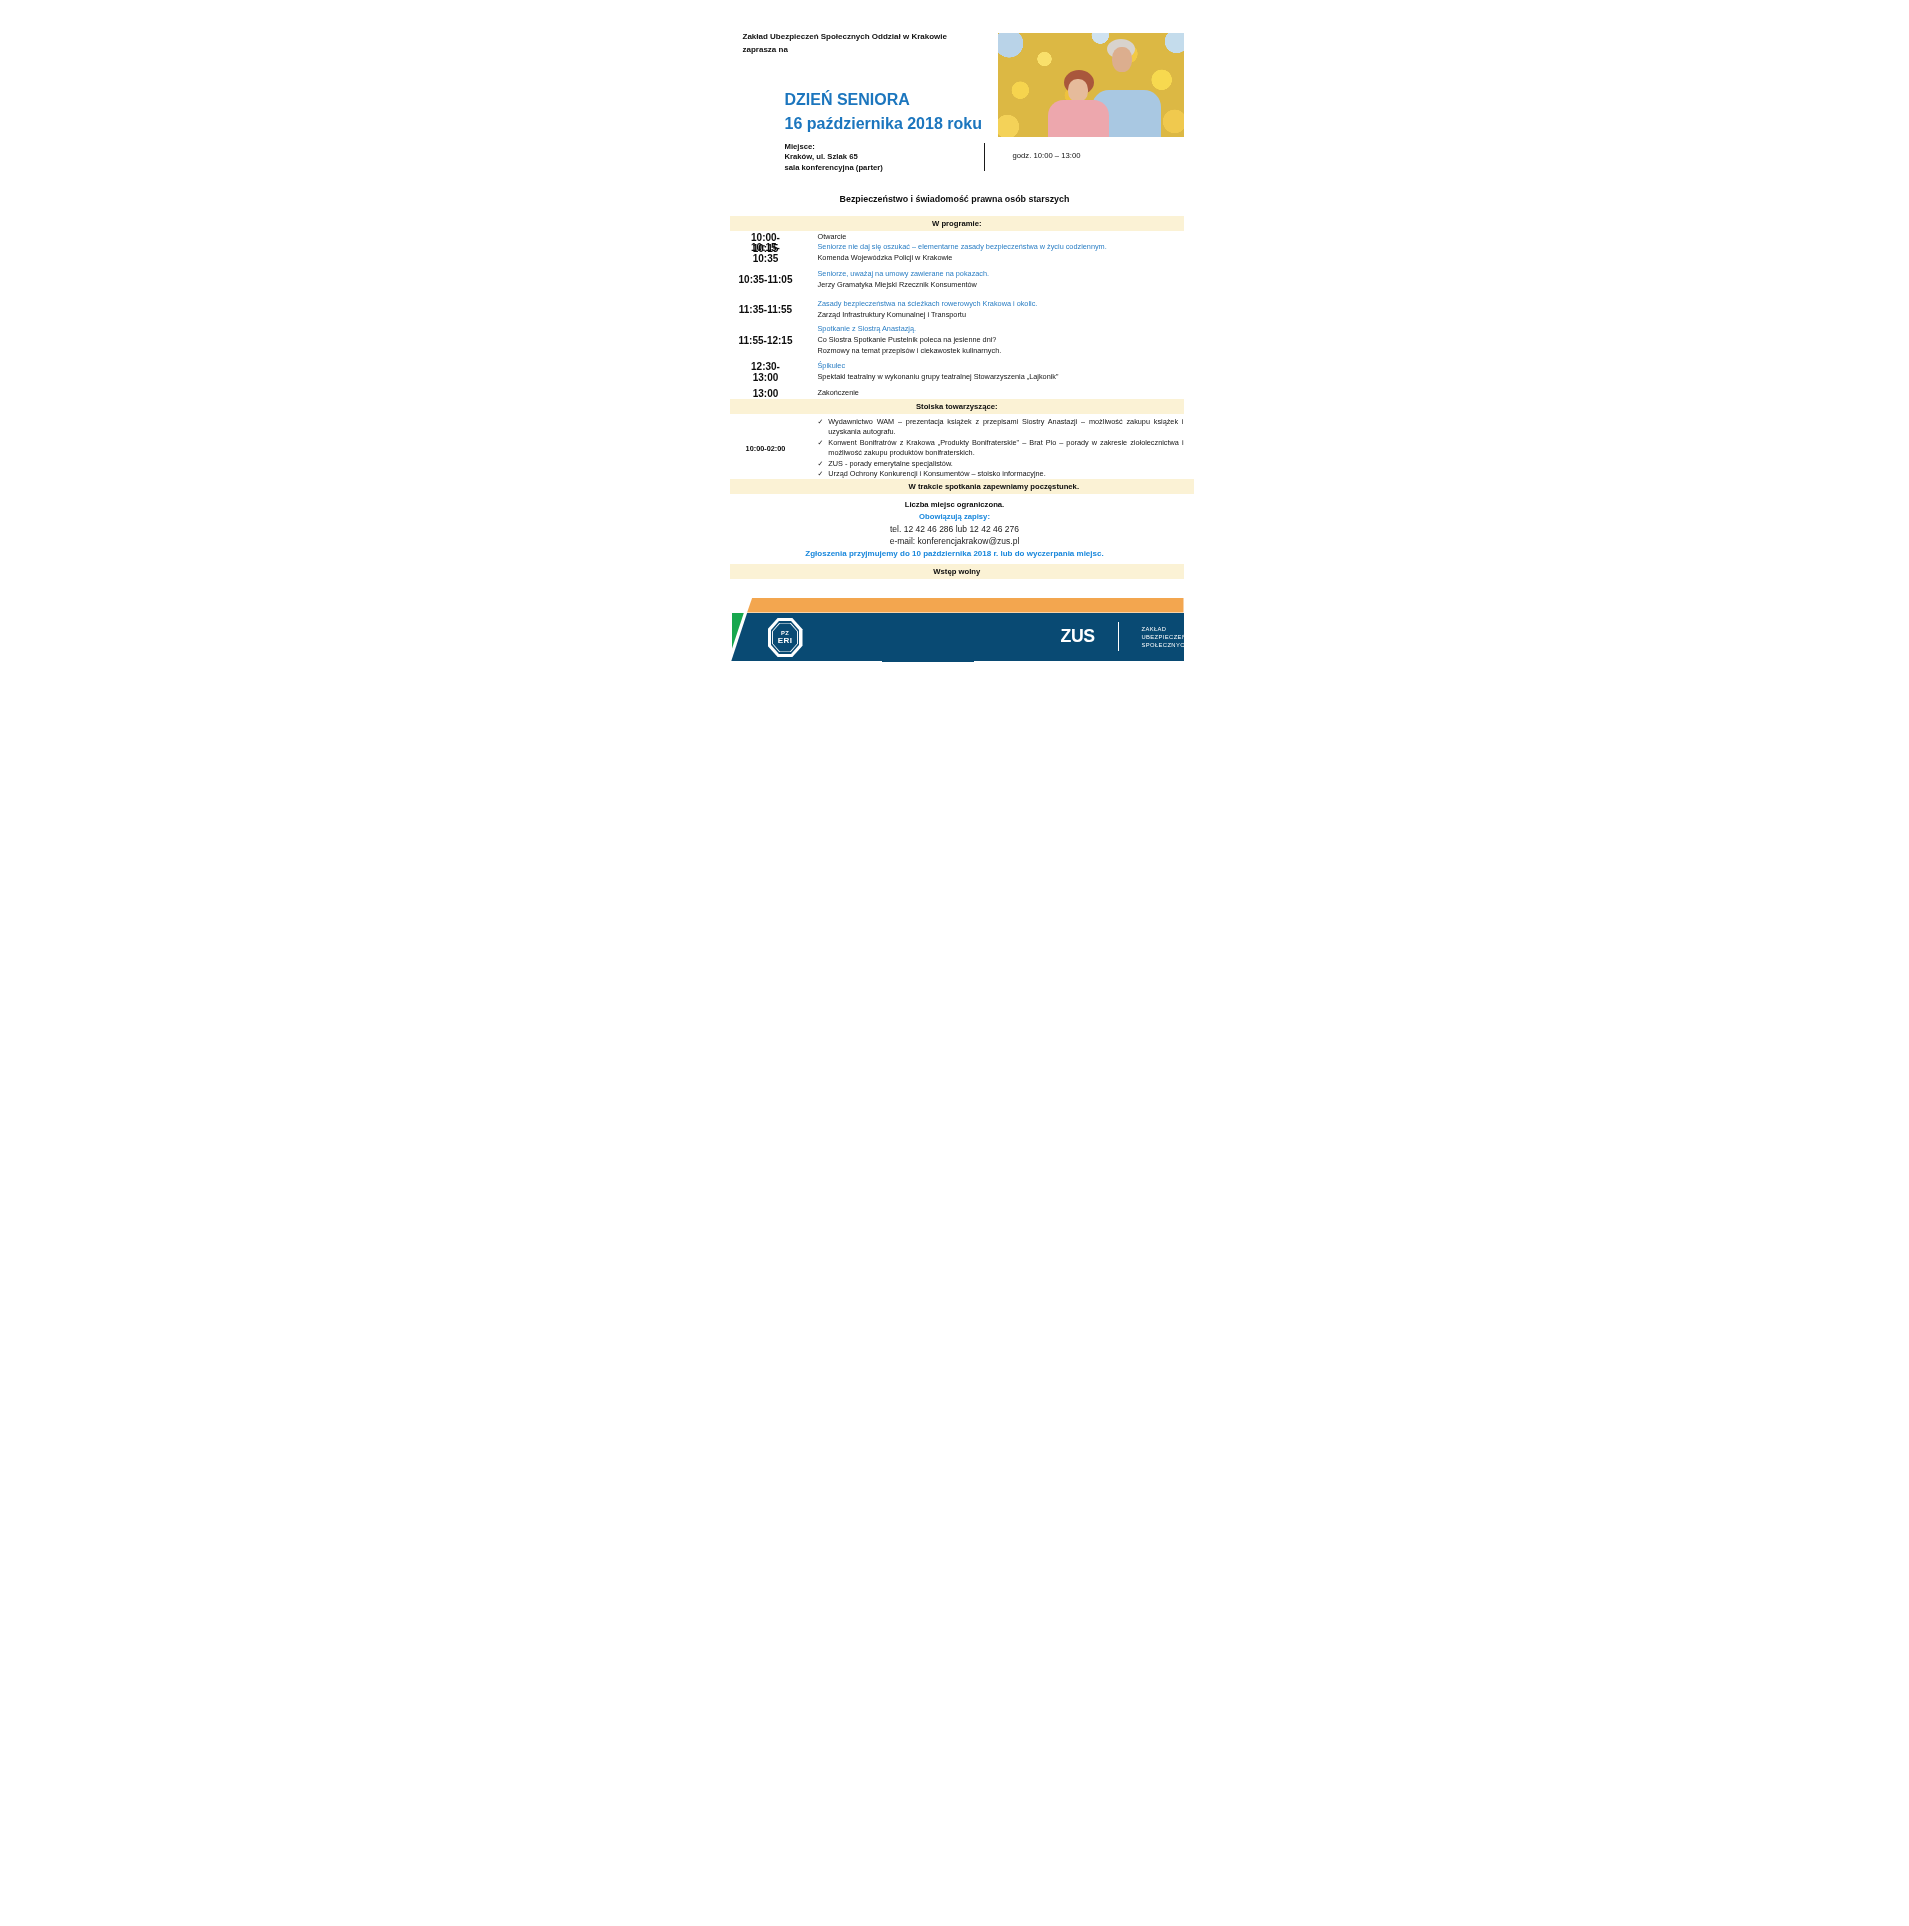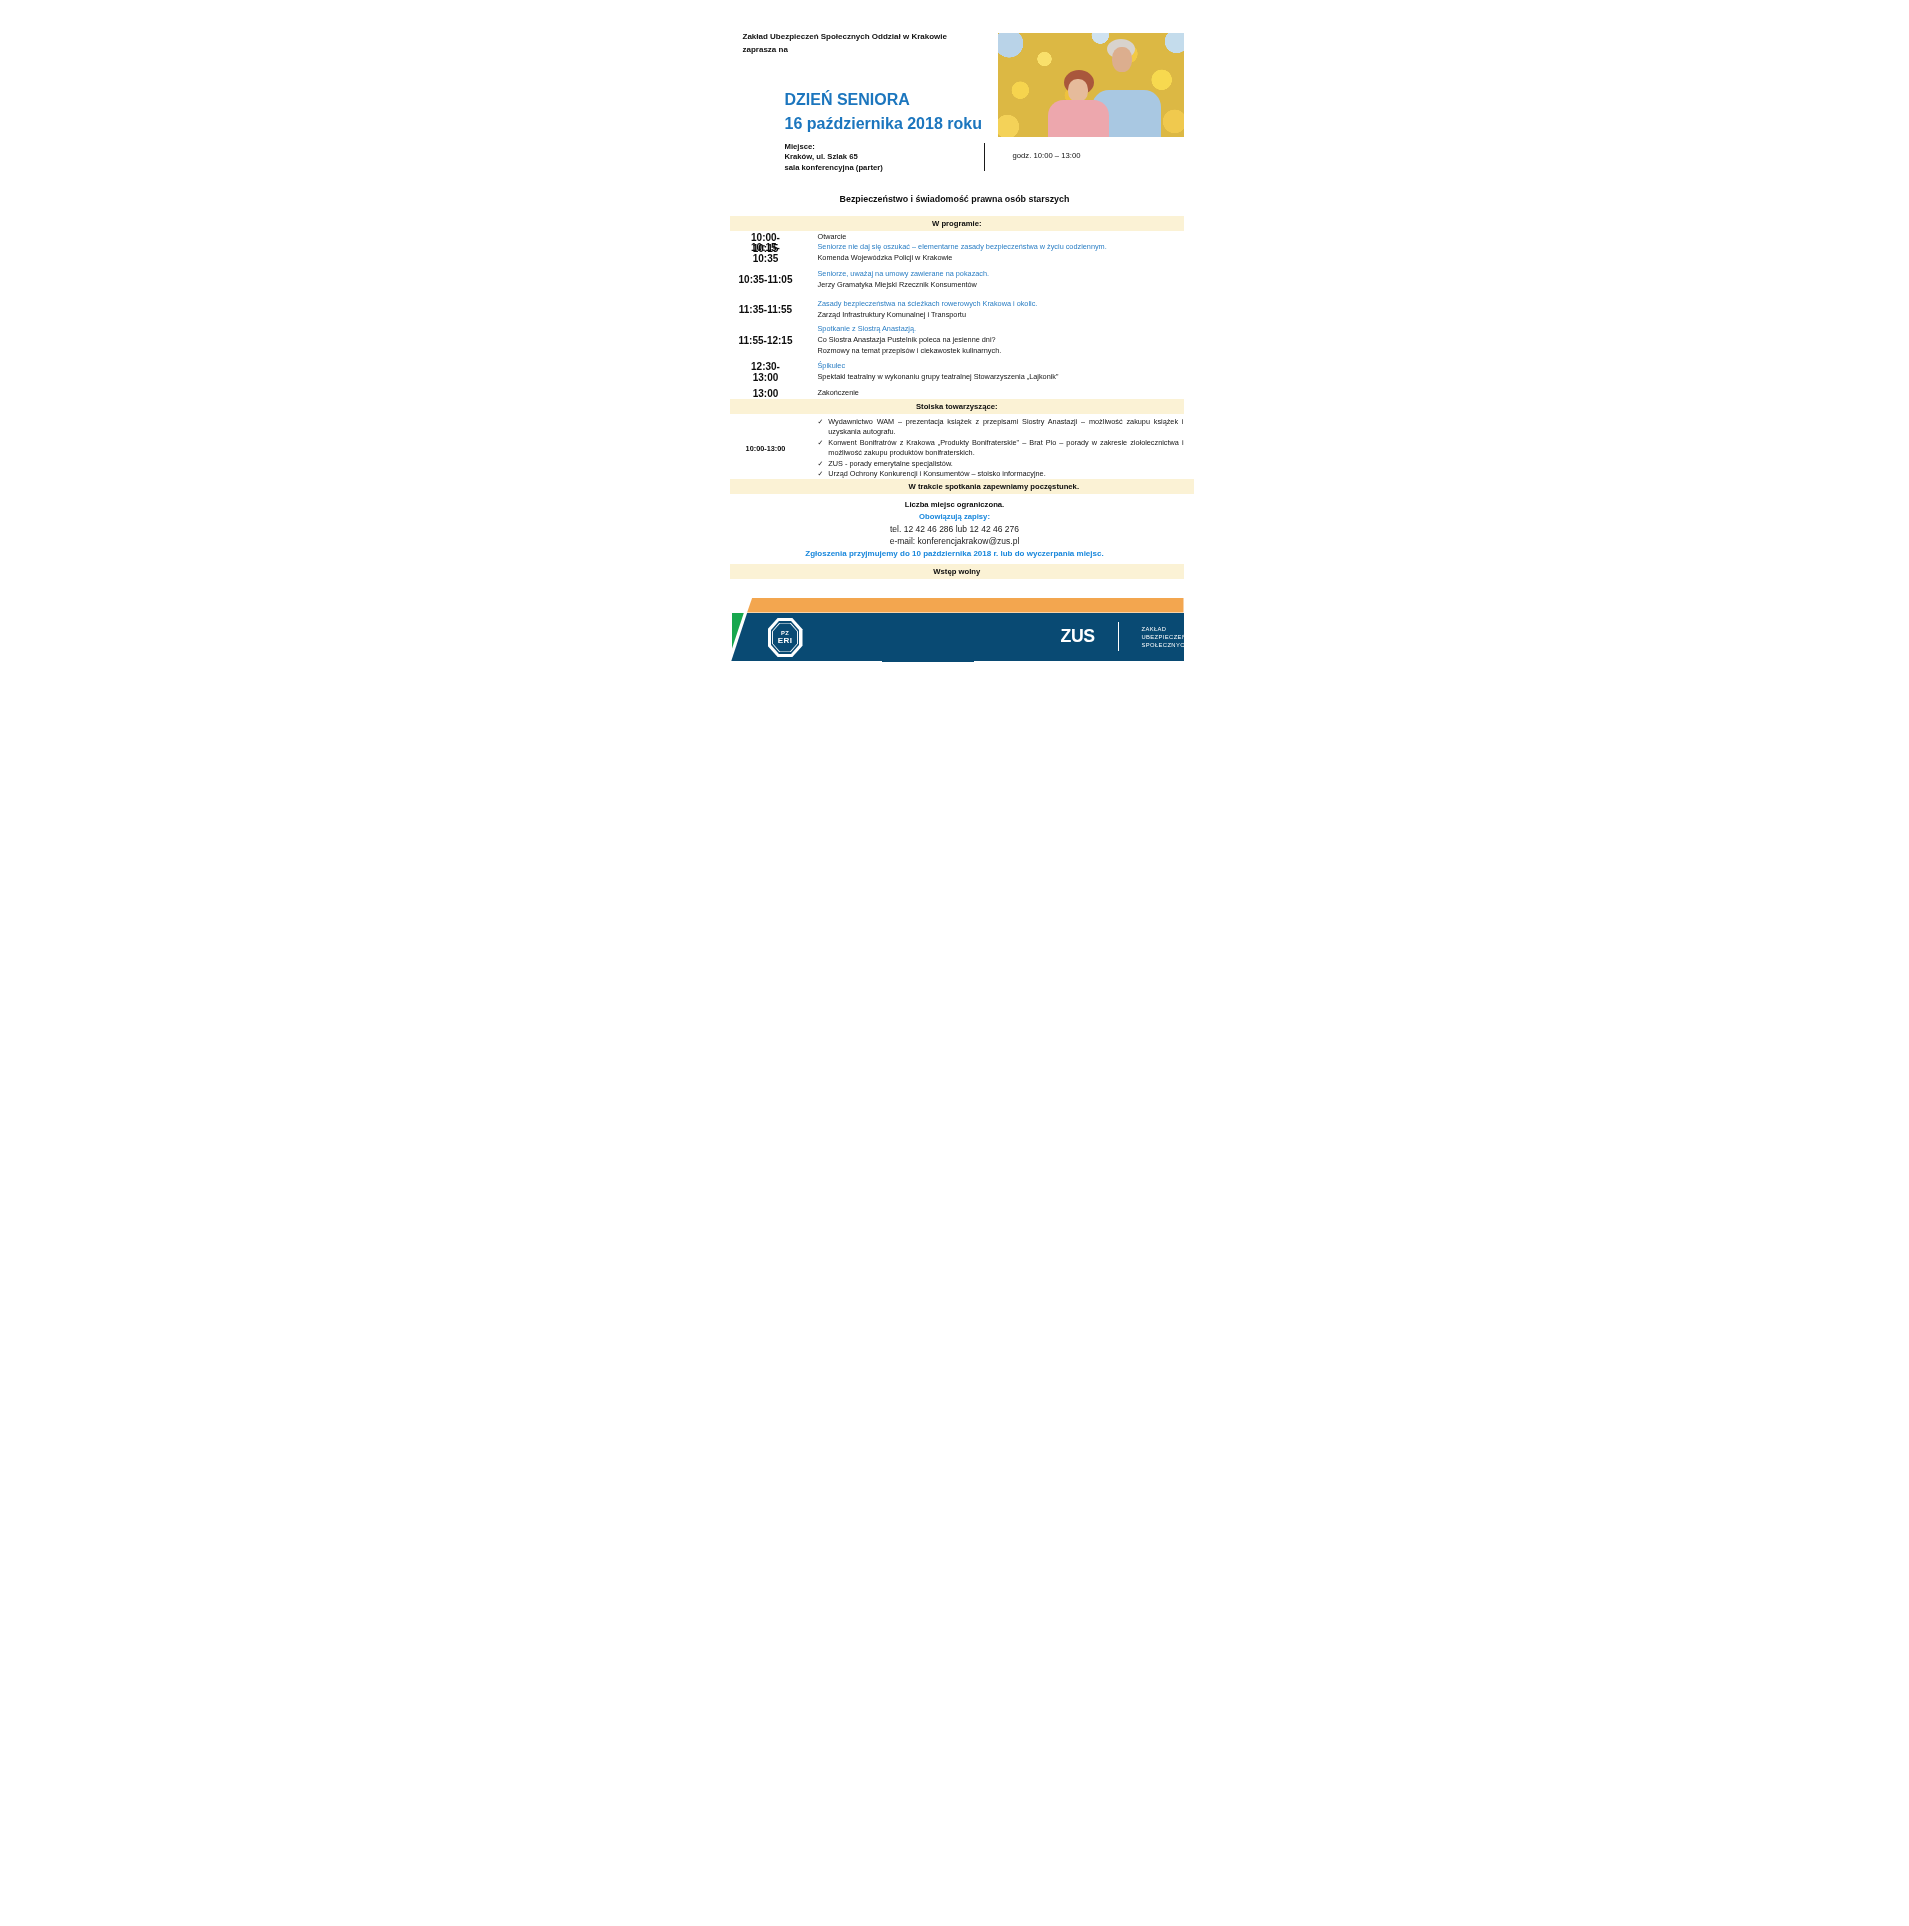--- a/index.html
+++ b/index.html
@@ -171,41 +171,41 @@
         <div class="ptime">11:35-11:55</div>
         <div class="plines">
           <div class="pline blue">Zasady bezpieczeństwa na ścieżkach rowerowych Krakowa i okolic.</div>
           <div class="pline black">Zarząd Infrastruktury Komunalnej i Transportu</div>
         </div>
       </div>
       <div class="prow" style="top: 324px;">
         <div class="ptime">11:55-12:15</div>
         <div class="plines">
           <div class="pline blue">Spotkanie z Siostrą Anastazją.</div>
-          <div class="pline black">Co Siostra Anastazja Pustelnik poleca na jesienne dni?</div>
+          <div class="pline black">Co Siostra Spotkanie Pustelnik poleca na jesienne dni?</div>
           <div class="pline black">Rozmowy na temat przepisów i ciekawostek kulinarnych.</div>
         </div>
       </div>
       <div class="prow" style="top: 361px;">
         <div class="ptime">12:30-13:00</div>
         <div class="plines">
           <div class="pline blue">Śpikulec</div>
           <div class="pline black">Spektakl teatralny w wykonaniu grupy teatralnej Stowarzyszenia „Lajkonik”</div>
         </div>
       </div>
       <div class="prow" style="top: 388px;">
         <div class="ptime">13:00</div>
         <div class="plines">
           <div class="pline black">Zakończenie</div>
         </div>
       </div>
     </div>
 
   <div class="stands">
-    <div class="stime">10:00-13:00</div>
+    <div class="stime">10:00-02:00</div>
     <div class="sitems" id="stands-list">
         <div class="sitem"><span class="check">✓</span>Wydawnictwo WAM – prezentacja książek z przepisami Siostry Anastazji – możliwość zakupu książek i uzyskania autografu.</div>
         <div class="sitem"><span class="check">✓</span>Konwent Bonifratrów z Krakowa „Produkty Bonifraterskie" – Brat Pio – porady w zakresie ziołolecznictwa i możliwość zakupu produktów bonifraterskich.</div>
         <div class="sitem"><span class="check">✓</span>ZUS - porady emerytalne specjalistów.</div>
         <div class="sitem"><span class="check">✓</span>Urząd Ochrony Konkurencji i Konsumentów – stoisko informacyjne.</div>
       </div>
   </div>
 
   <div class="abs cline limited">Liczba miejsc ograniczona.</div>
   <div class="abs cline signup">Obowiązują zapisy:</div>

